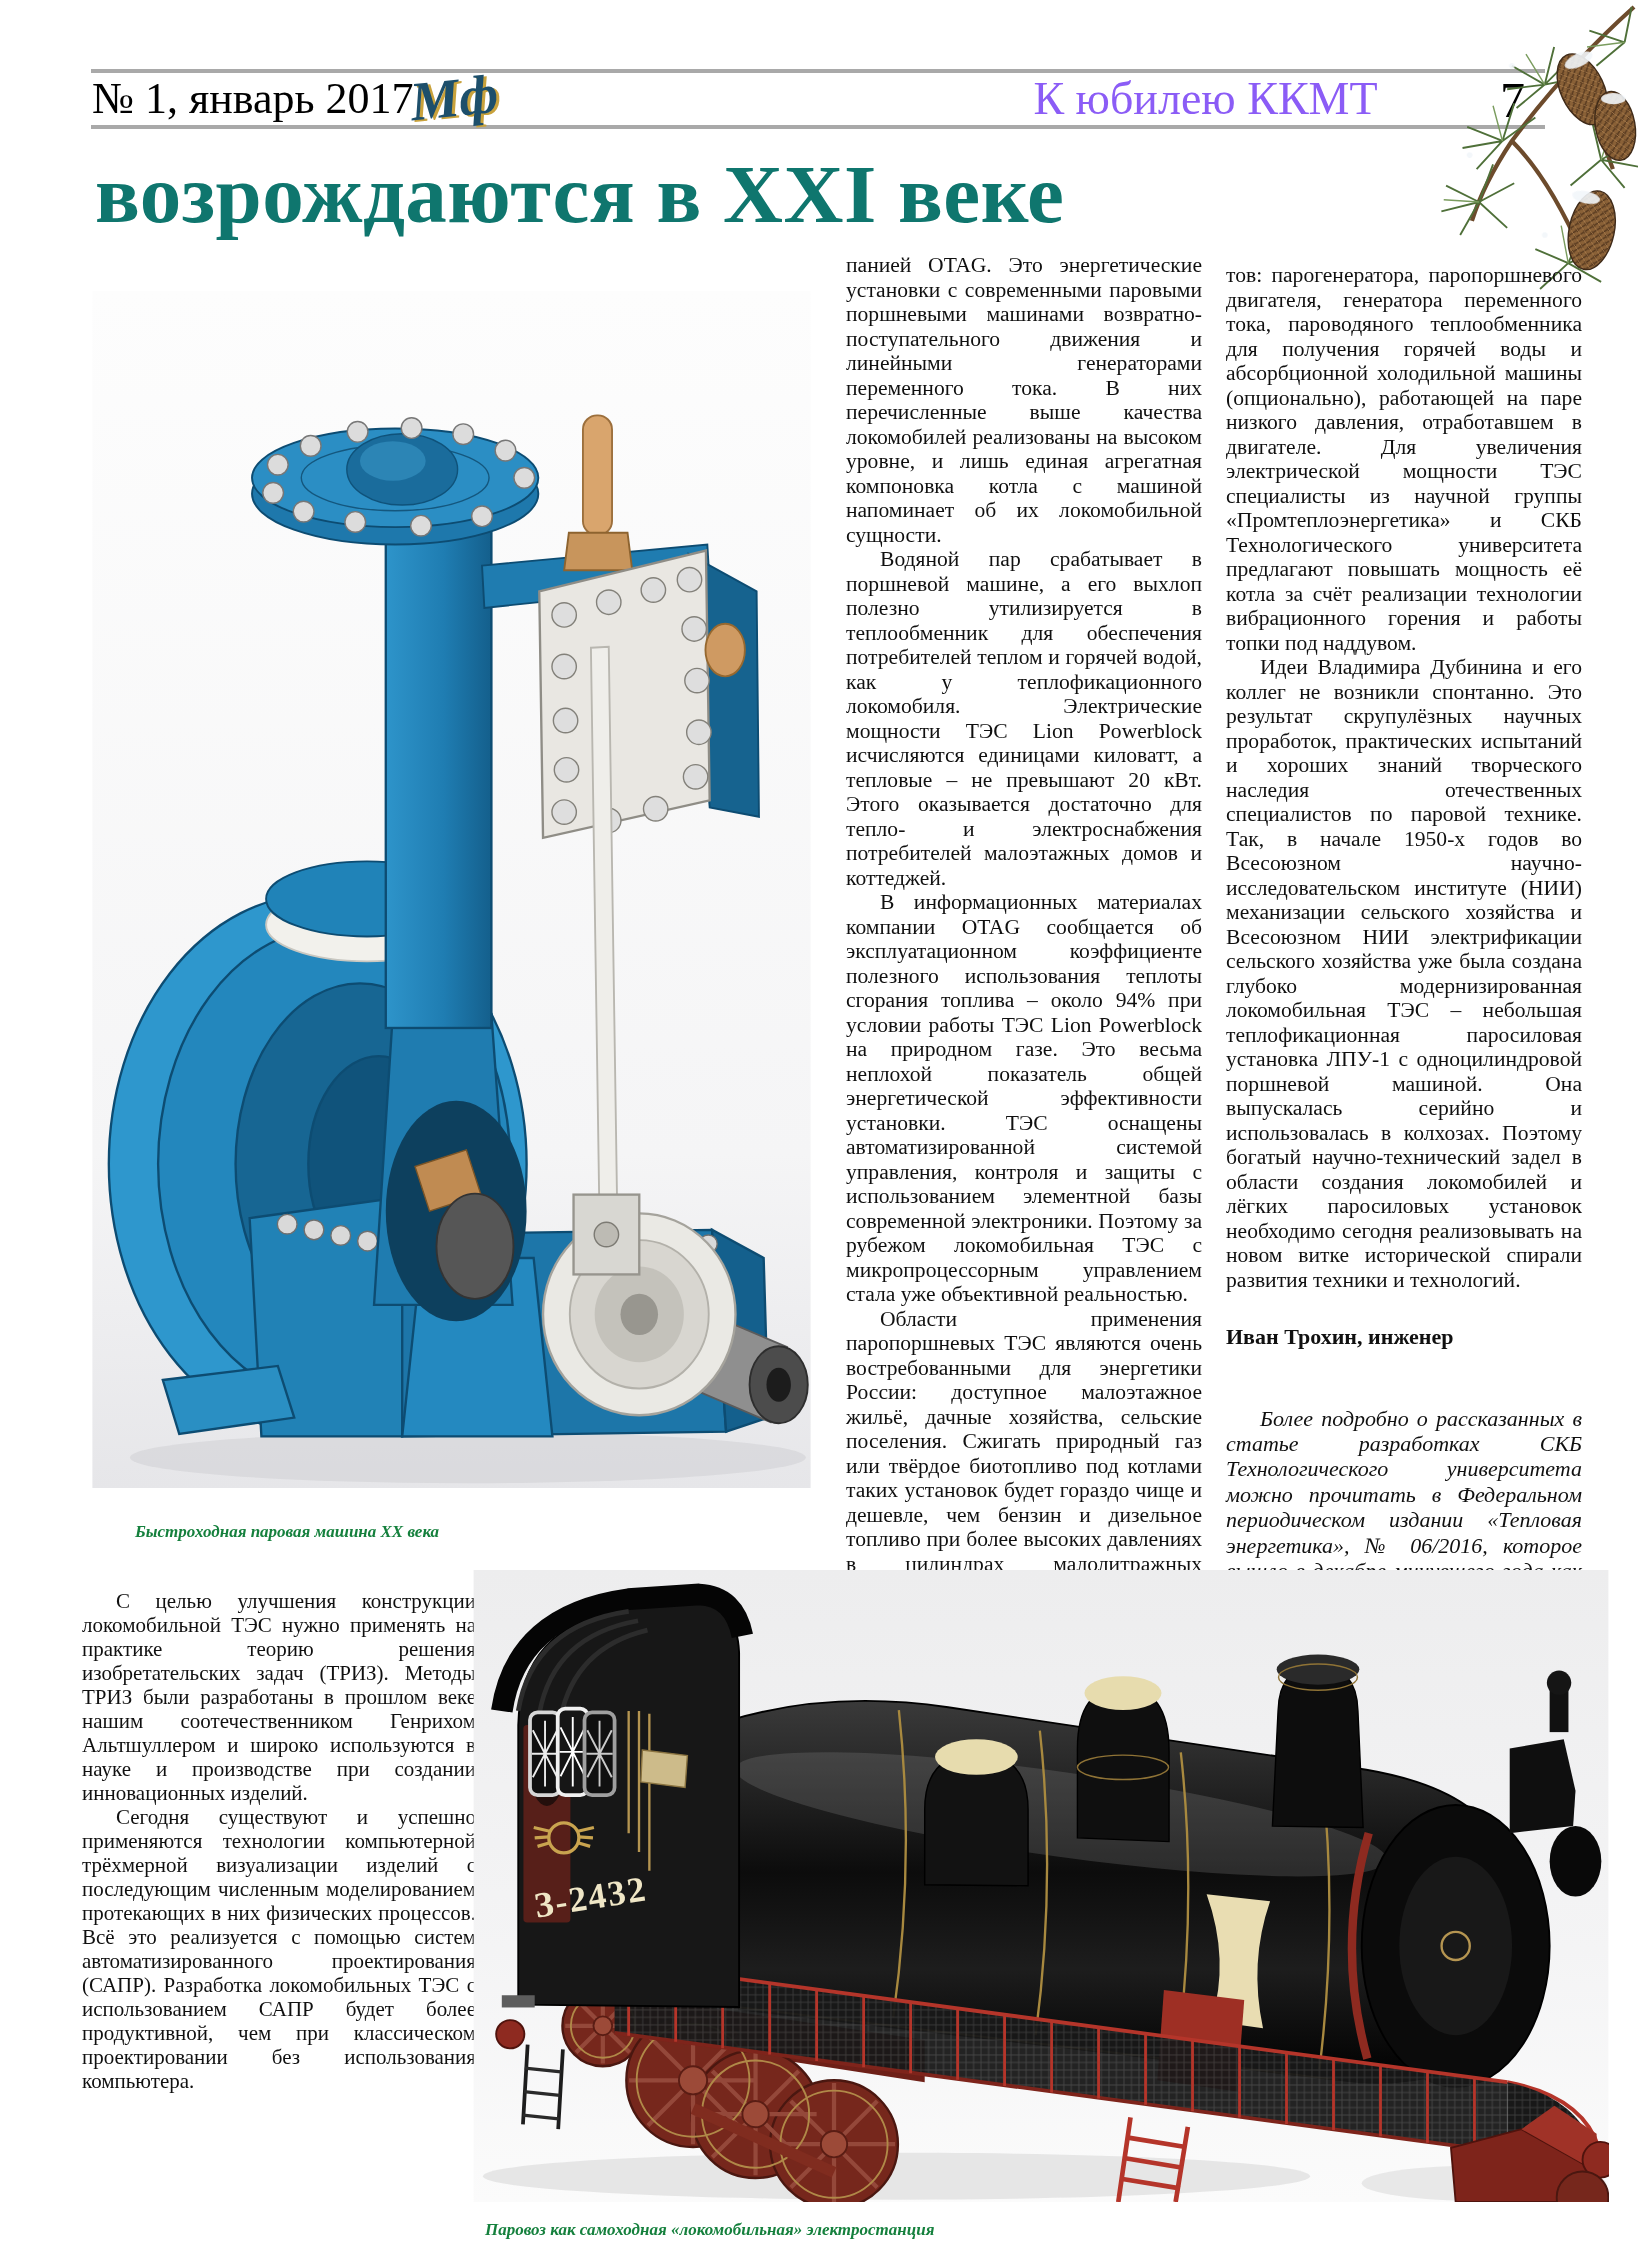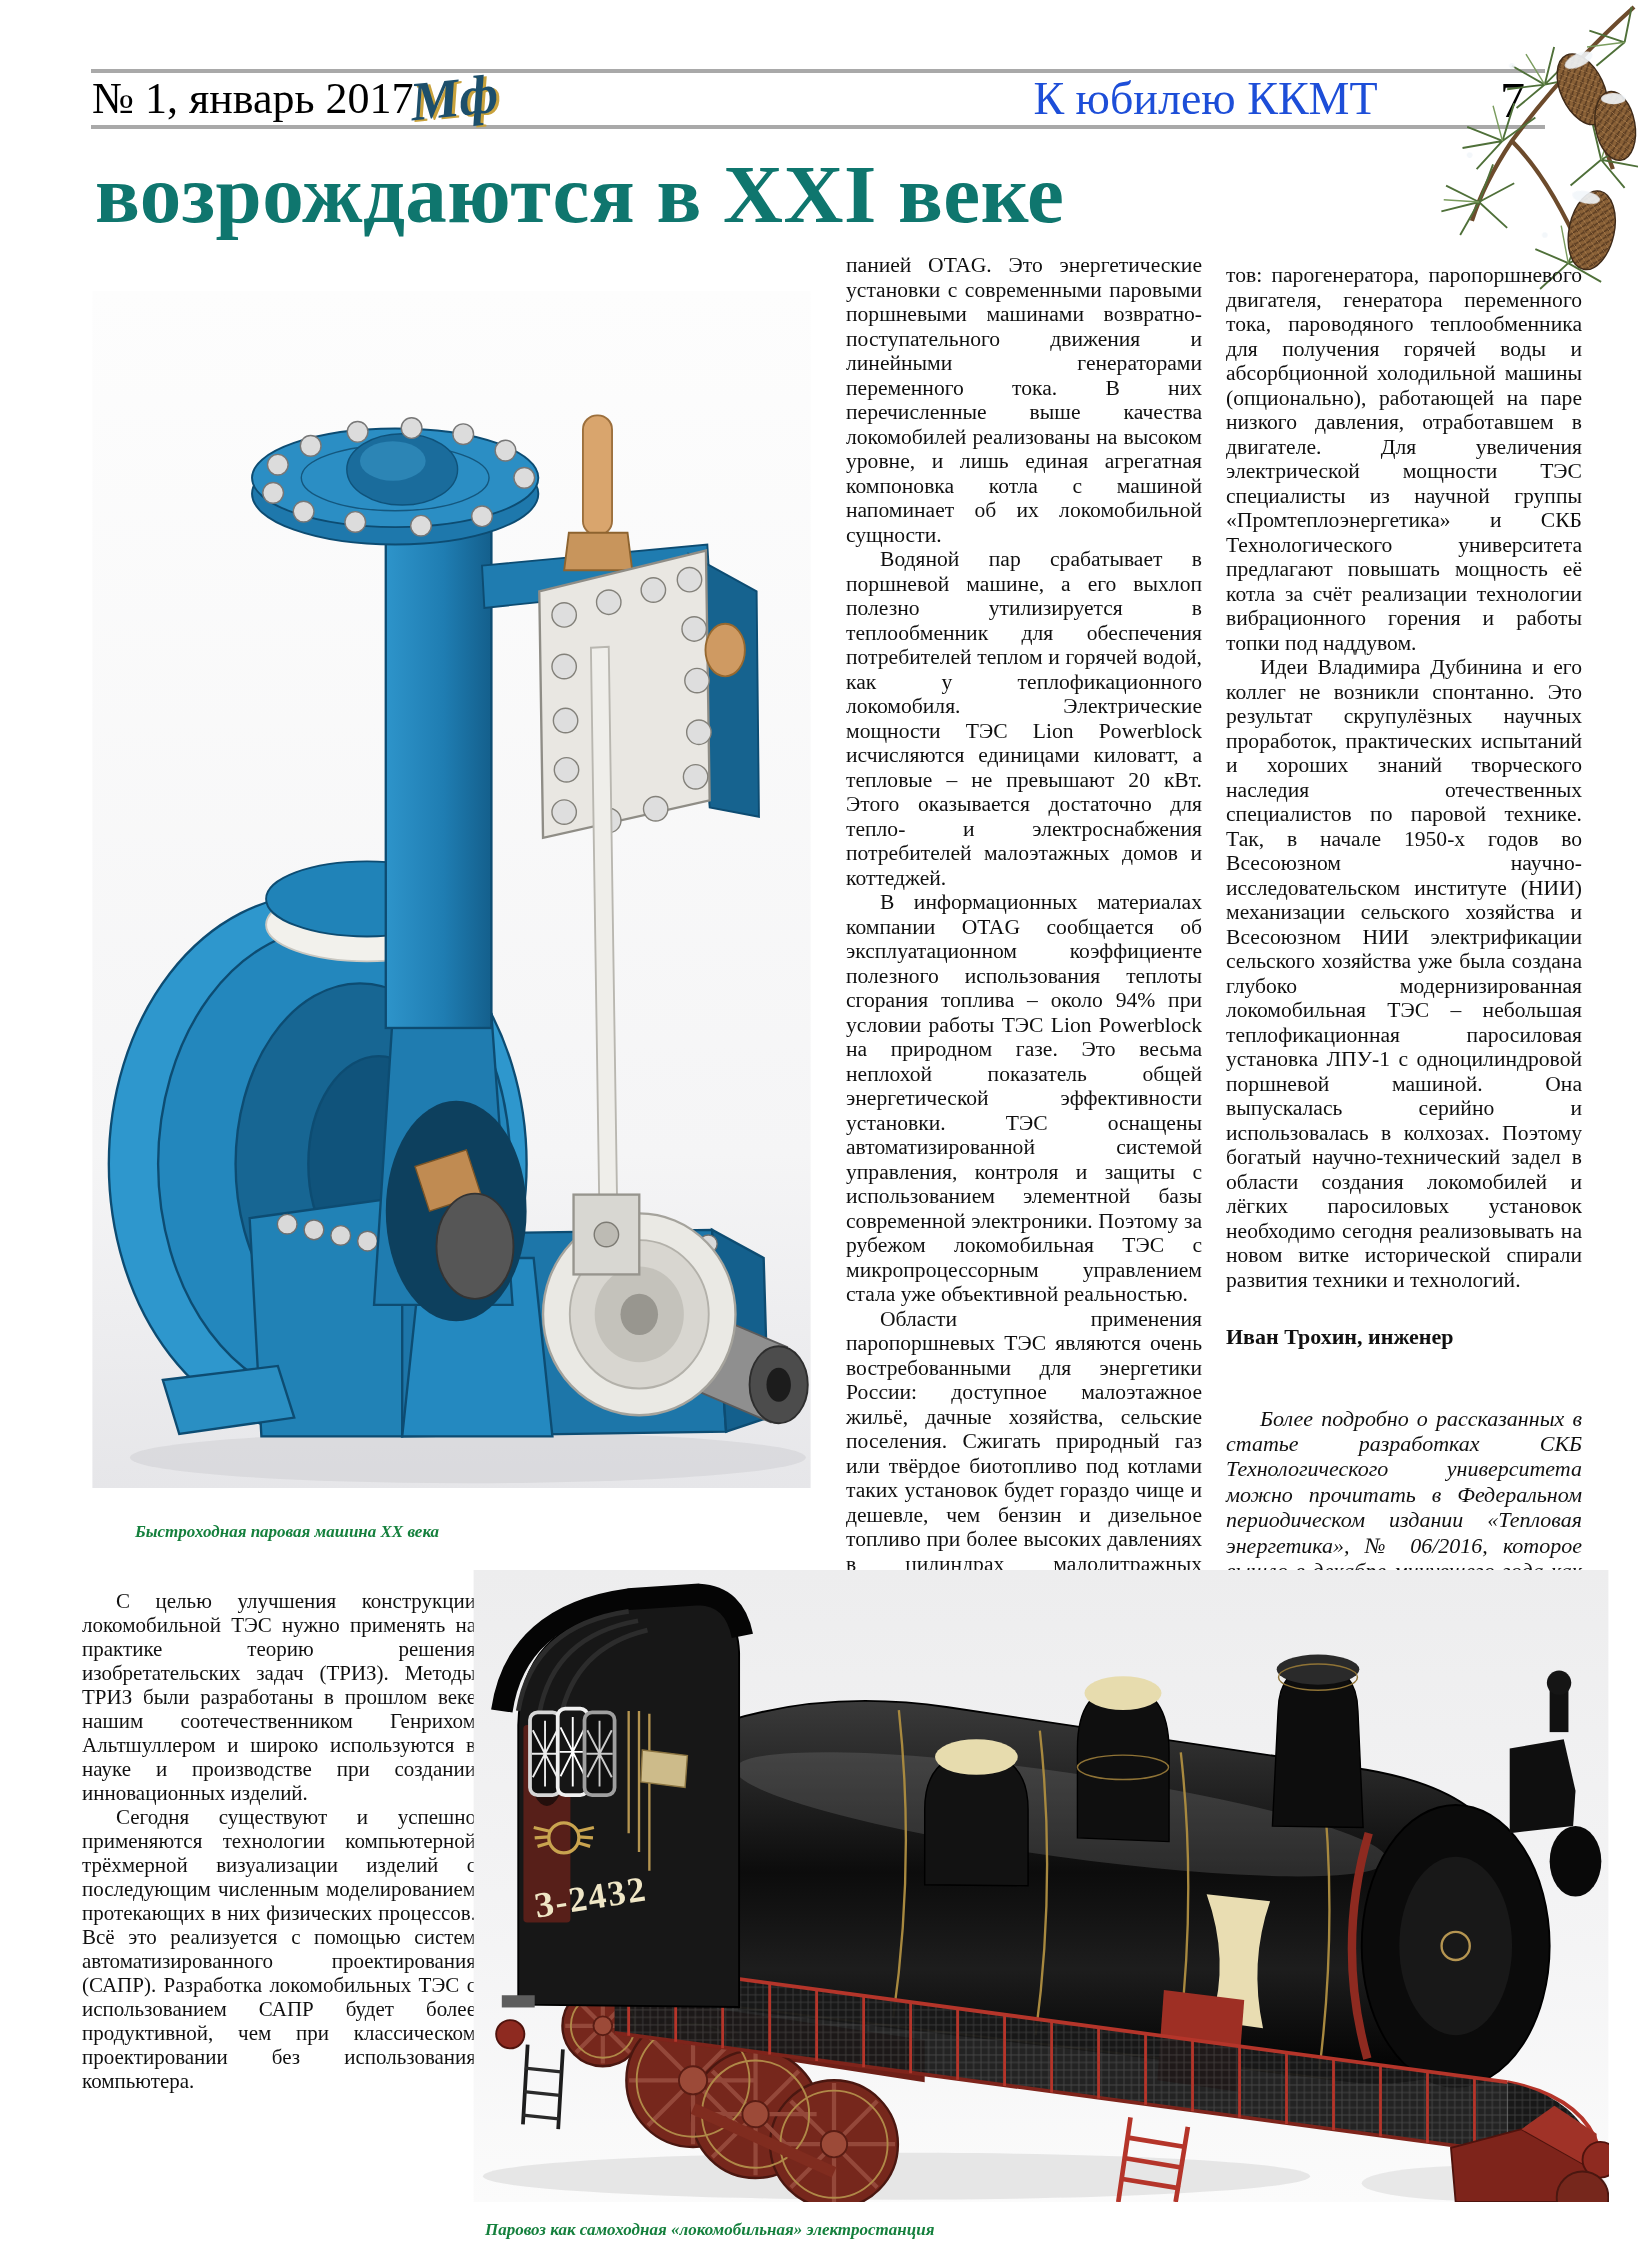--- a/index.html
+++ b/index.html
@@ -3,21 +3,21 @@
 <meta charset="utf-8">
 <style>
   html,body{margin:0;padding:0;background:#ffffff;}
   .page{position:relative;width:1639px;height:2261px;background:#ffffff;overflow:hidden;
         font-family:"Liberation Serif", serif;color:#101010;}
   .rule{position:absolute;left:91px;width:1454px;height:4.2px;background:#a9a9a9;}
   .issue{position:absolute;left:92px;top:75px;font-size:44px;line-height:47px;color:#000;}
   .logo{position:absolute;left:410px;top:66px;font-size:55px;font-style:italic;font-weight:bold;
         color:#1d4f6b;text-shadow:2.8px 1.9px 0 #c9a23c;transform:rotate(-6deg);}
   .section{position:absolute;left:987px;top:74px;width:437px;text-align:center;
-           font-size:46px;line-height:49px;color:#1d4ed8;}
+           font-size:46px;line-height:49px;color:#8b5cf6;}
   .pageno{position:absolute;left:1500px;top:71px;font-size:50px;color:#000;}
   .headline{position:absolute;left:95px;top:147px;width:1270px;font-size:83px;line-height:94px;
             font-weight:bold;color:#0f766e;letter-spacing:0.5px;white-space:nowrap;}
   .fig{position:absolute;overflow:hidden;}
   .fig-machine{left:92px;top:291px;width:719px;height:1197px;}
   .fig-loco{left:473px;top:1570px;width:1136px;height:632px;}
   .caption{position:absolute;font-size:17px;font-weight:bold;font-style:italic;color:#15803d;}
   .cap-machine{left:92px;top:1522px;width:390px;text-align:center;}
   .cap-loco{left:485px;top:2220px;white-space:nowrap;}
   .col{position:absolute;text-align:justify;}

